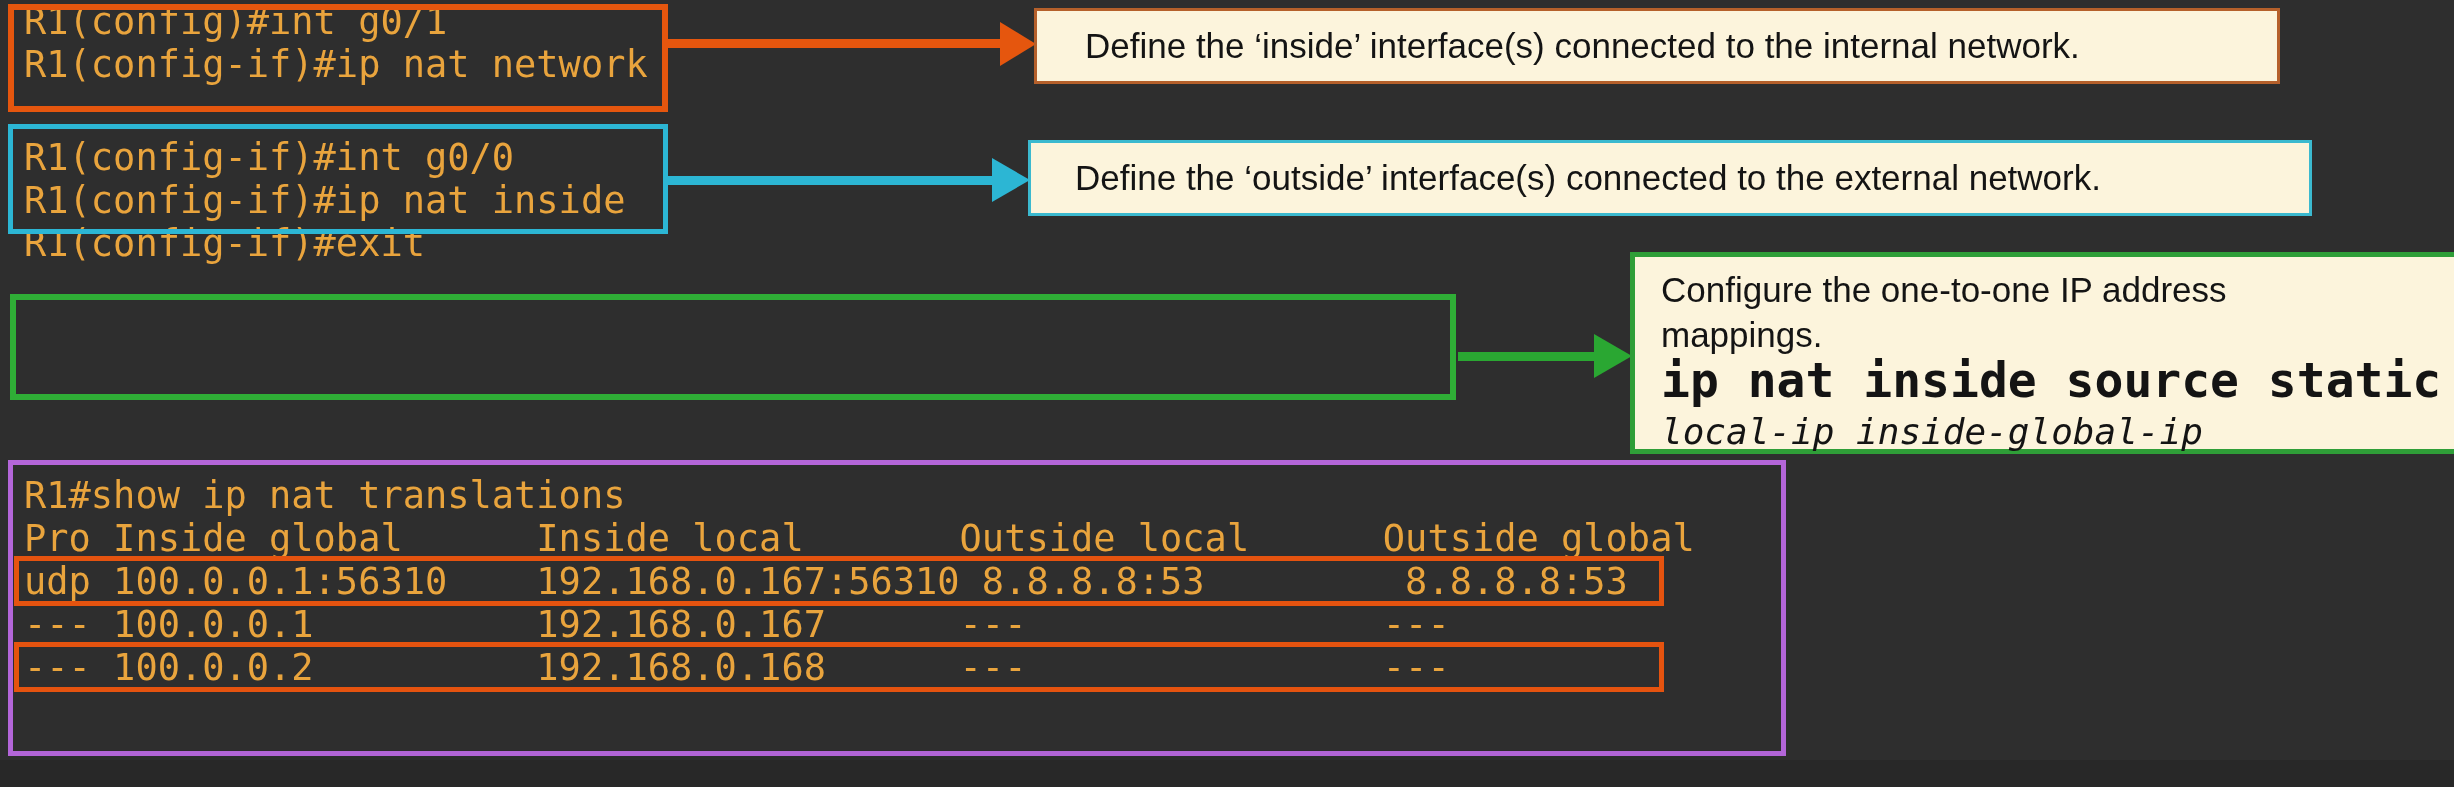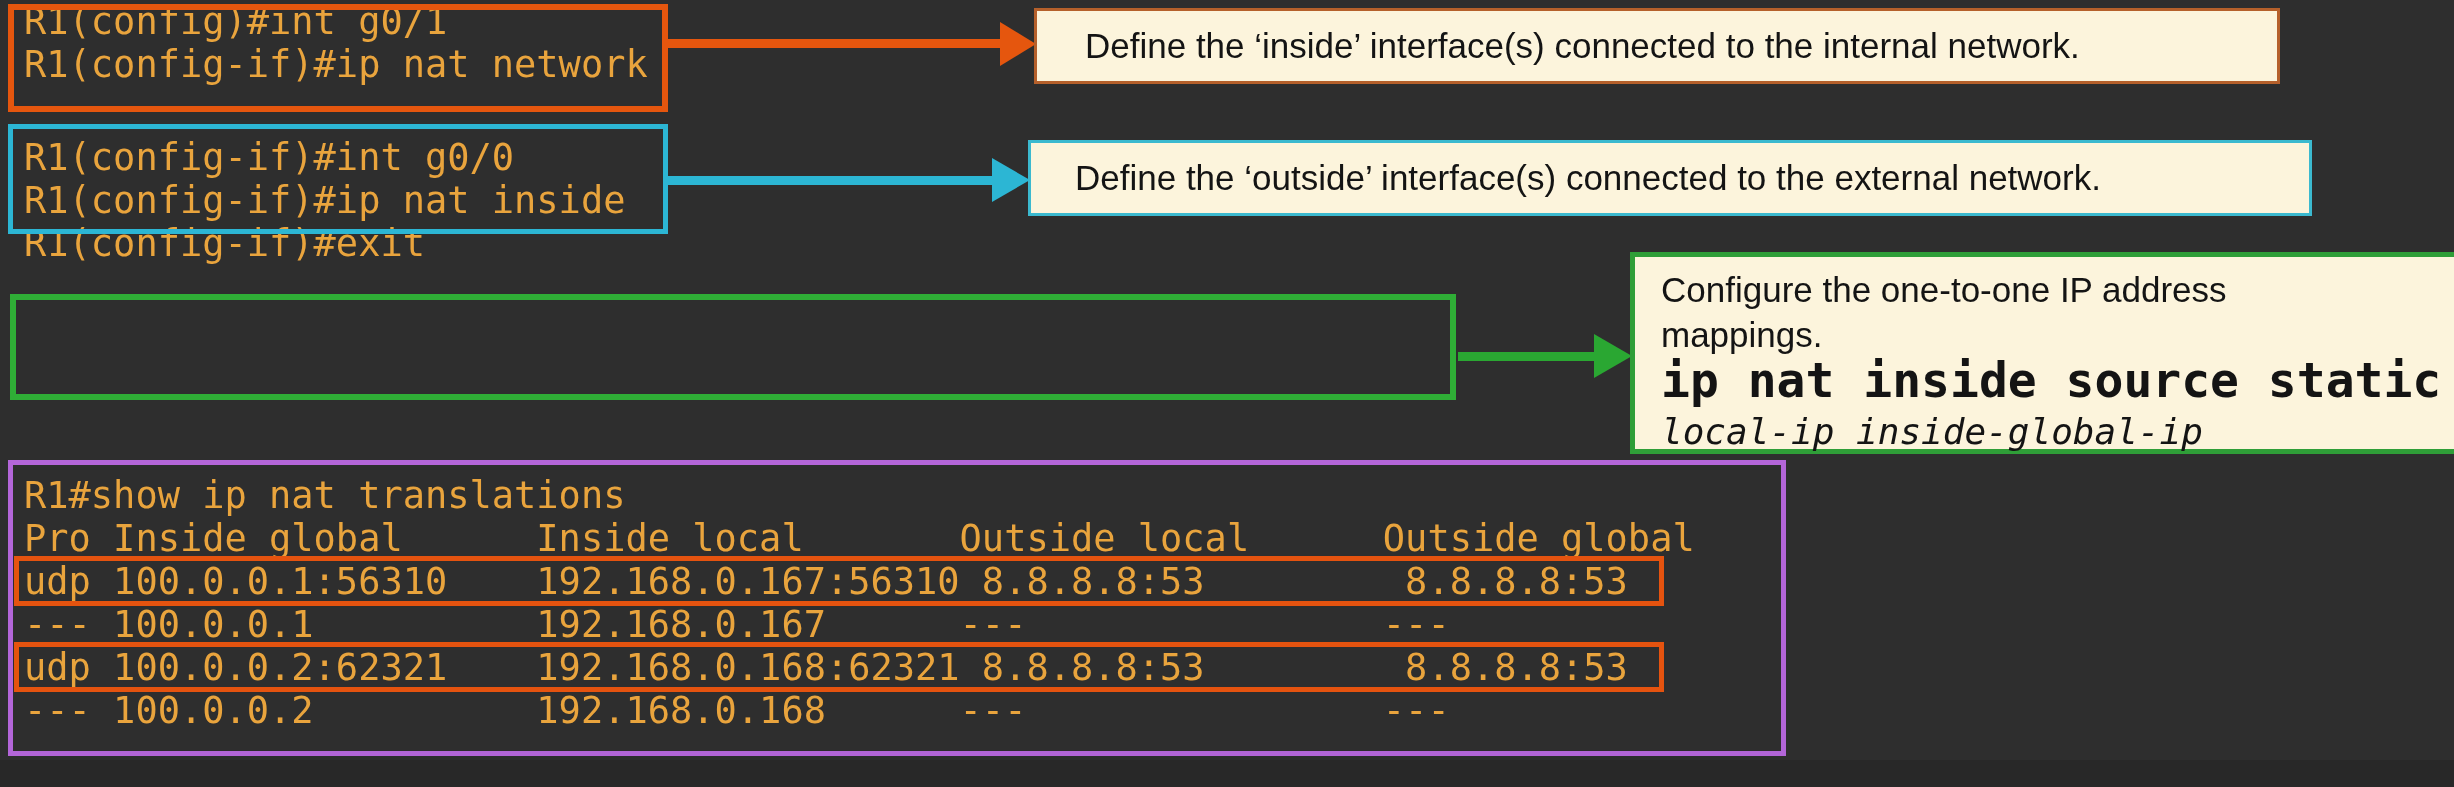--- a/index.html
+++ b/index.html
@@ -72,21 +72,20 @@
     <div class="tline">R1(config-if)#ip nat inside</div>
     <div class="tline">R1(config-if)#exit</div>
   </div>
 
 
   <div class="tgroup" id="block-show">
     <div class="tline">R1#show ip nat translations</div>
     <div class="tline">Pro Inside global      Inside local       Outside local      Outside global</div>
     <div class="tline">udp 100.0.0.1:56310    192.168.0.167:56310 8.8.8.8:53         8.8.8.8:53</div>
     <div class="tline">--- 100.0.0.1          192.168.0.167      ---                ---</div>
-    <div class="tline">udp 100.0.0.2:62321    192.168.0.168:62321 8.8.8.8:53         8.8.8.8:53</div>
     <div class="tline">--- 100.0.0.2          192.168.0.168      ---                ---</div>
   </div>
 
   <div class="hlbox" id="box-inside"></div>
   <div class="hlbox" id="box-outside"></div>
   <div class="hlbox" id="box-static"></div>
   <div class="hlbox" id="box-show"></div>
   <div class="hlbox" id="row-hl-1"></div>
   <div class="hlbox" id="row-hl-2"></div>
 

